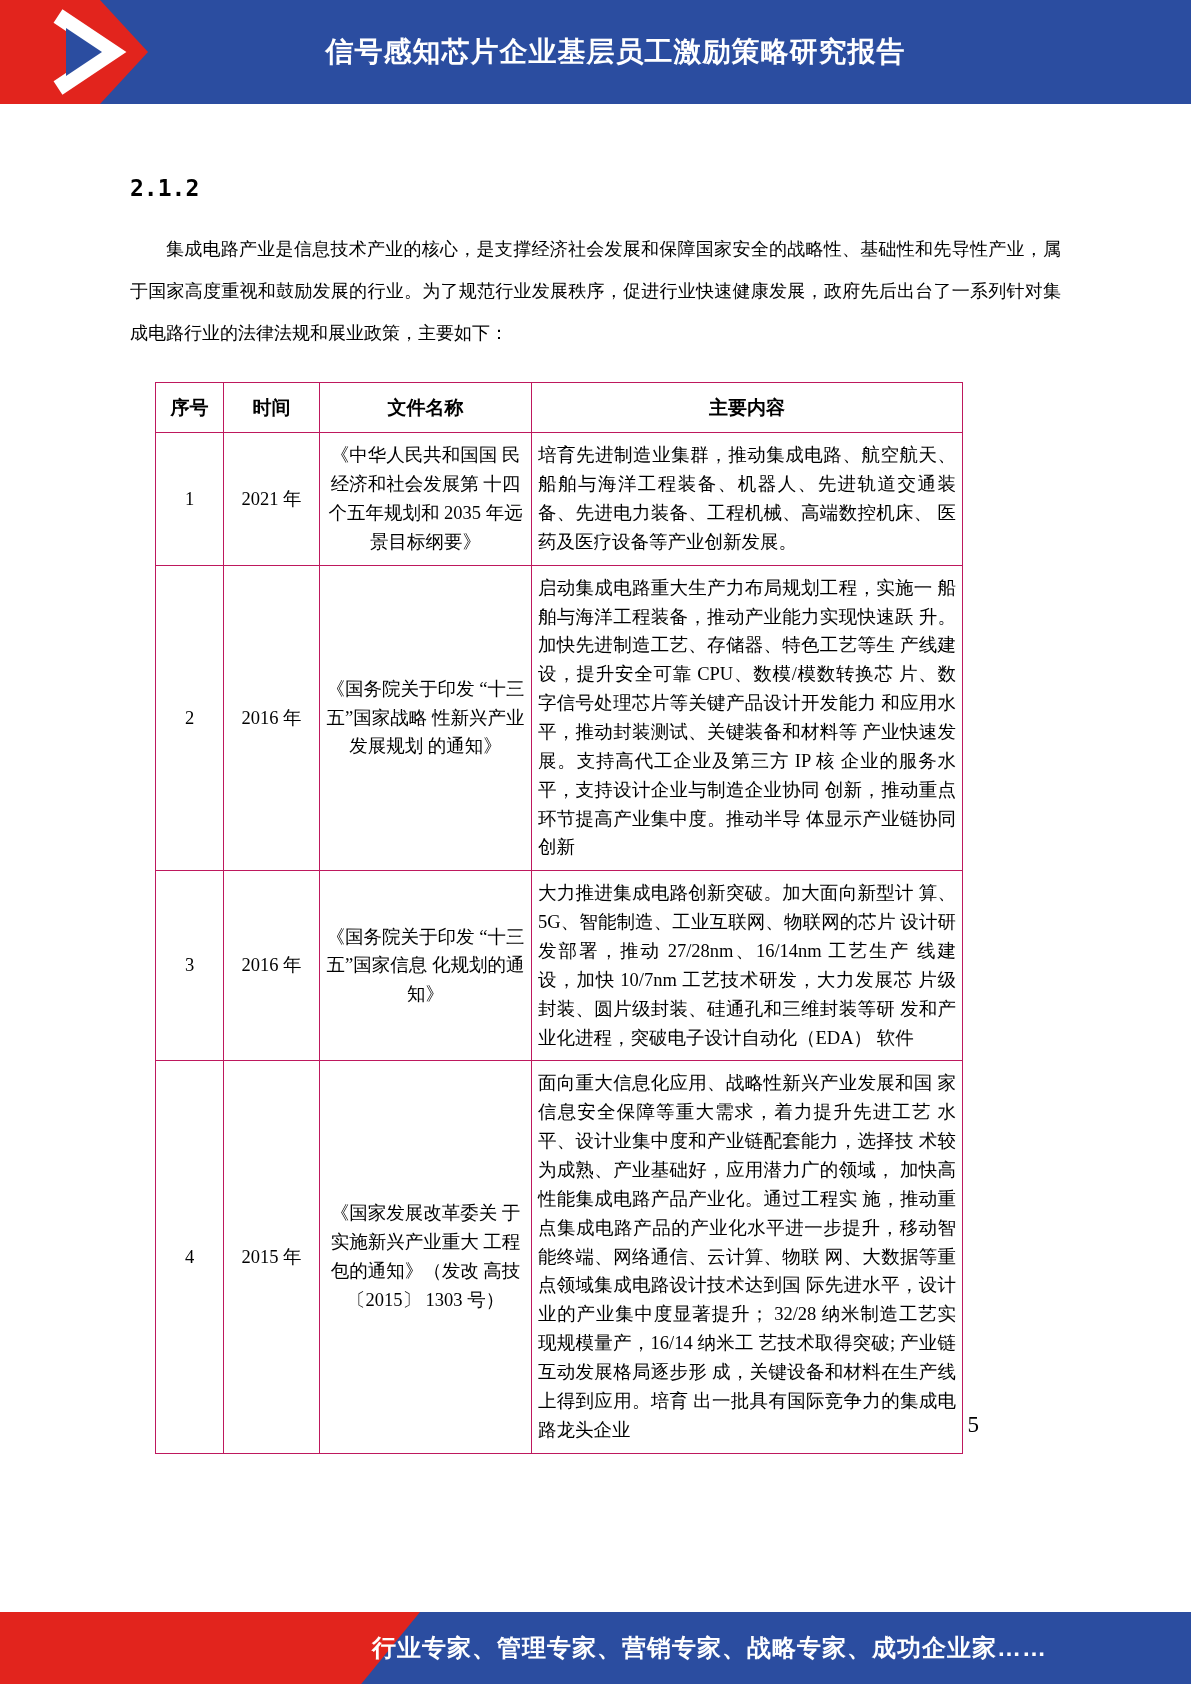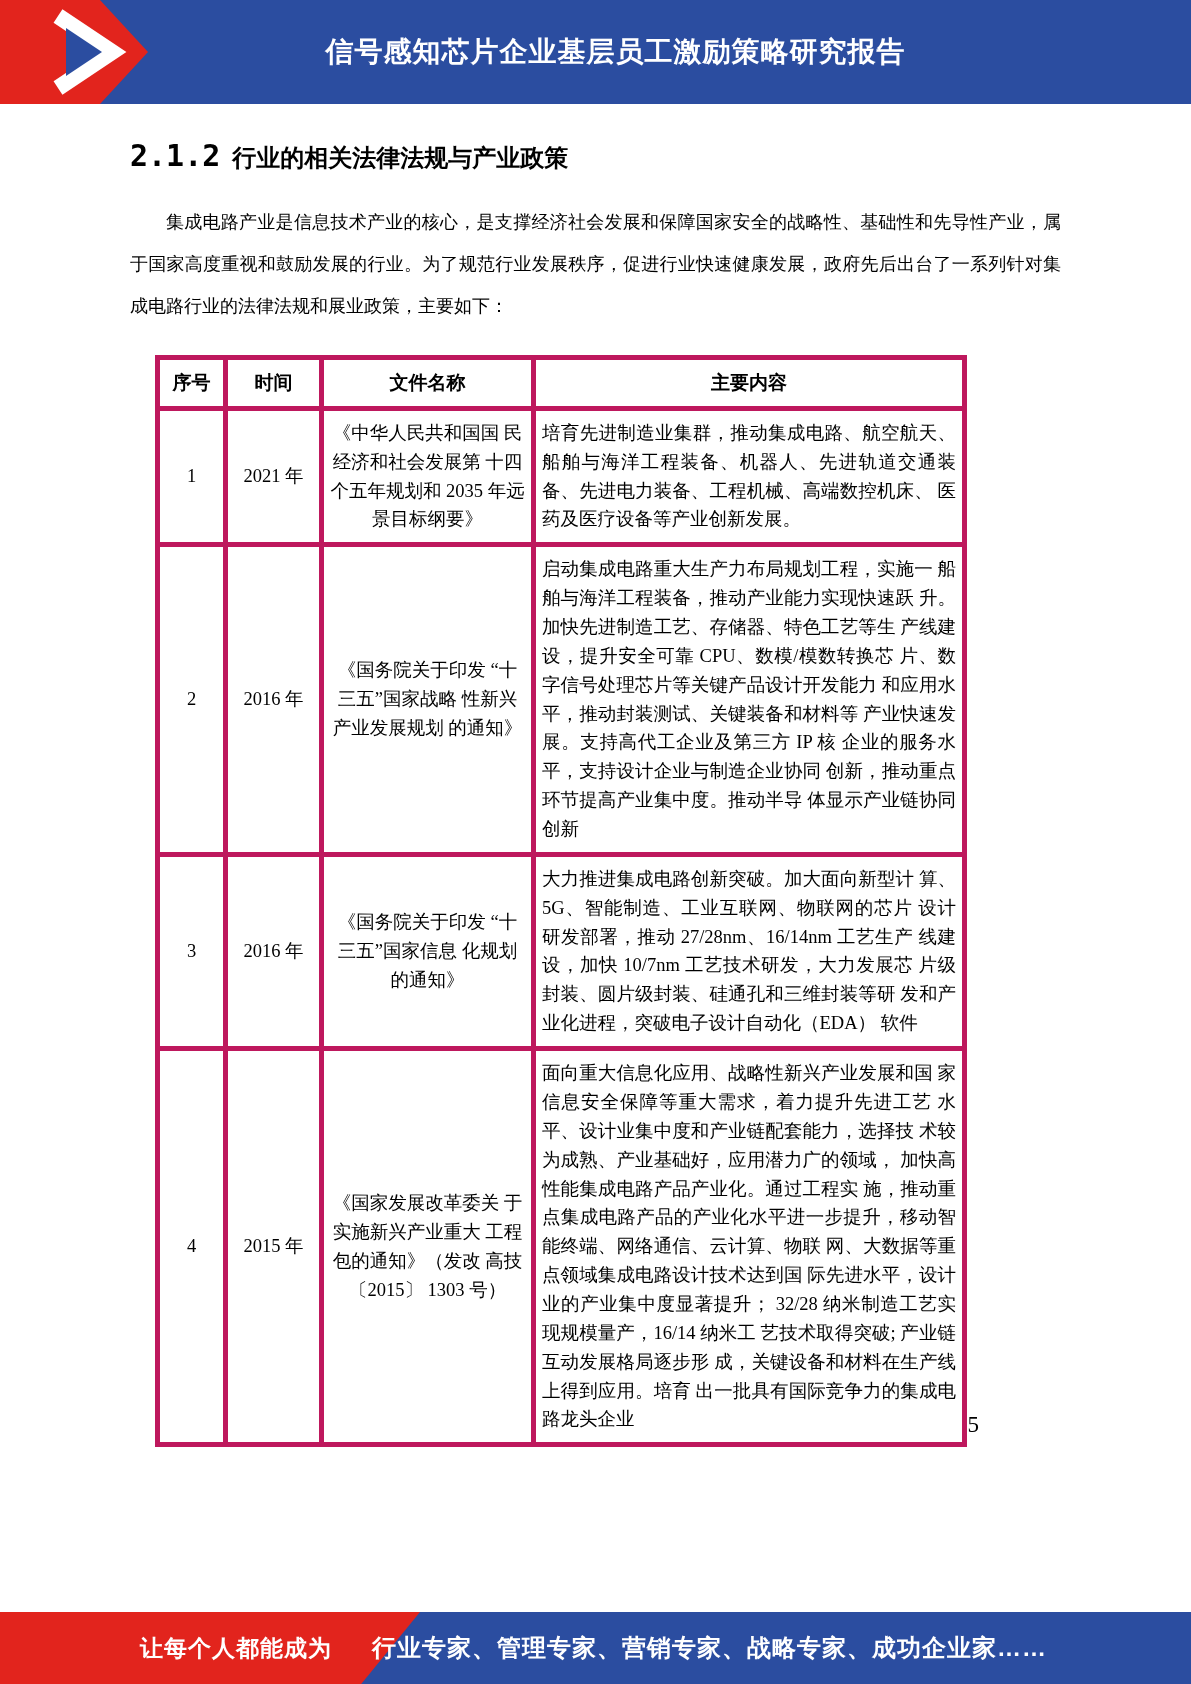--- a/index.html
+++ b/index.html
@@ -49,39 +49,40 @@
     font-weight: bold;
     font-size: 24px;
     margin: 0 0 28px 0;
     display: flex;
     align-items: baseline;
     gap: 12px;
   }
   .section-heading .sec-num {
     font-family: "DejaVu Sans Mono", monospace;
     font-weight: bold;
-    font-size: 30px;
+    font-size: 23px;
+    margin-top: 37px;
   }
   .intro-paragraph {
     font-size: 18px;
     line-height: 2.32;
     text-indent: 2em;
     text-align: justify;
     margin: 0 0 28px 0;
   }
 
   
   .policy-table {
     border-collapse: collapse;
     margin-left: 25px;
     width: 807px;
     table-layout: fixed;
   }
   .policy-table th, .policy-table td {
-    border: 5px solid #be185d;
+    border: 1px solid #be185d;
     vertical-align: middle;
     padding: 8px 6px;
     font-size: 18.5px;
     line-height: 1.56;
   }
   .policy-table th {
     font-weight: bold;
     text-align: center;
     height: 50px;
     font-size: 19px;
@@ -154,21 +155,20 @@
       <polyline points="58,16 112,52 58,88" fill="none" stroke="#ffffff" stroke-width="16"></polyline>
       <polyline points="66,28 102,52 66,76" fill="#2b4da0" stroke="none"></polyline>
     </svg>
     <div class="banner-title">信号感知芯片企业基层员工激励策略研究报告</div>
   </div>
 
   <div class="content">
 
     <h2 class="section-heading">
       <span class="sec-num">2.1.2</span>
-      <span>行业的相关法律法规与产业政策</span>
     </h2>
 
     <p class="intro-paragraph">集成电路产业是信息技术产业的核心，是支撑经济社会发展和保障国家安全的战略性、基础性和先导性产业，属于国家高度重视和鼓励发展的行业。为了规范行业发展秩序，促进行业快速健康发展，政府先后出台了一系列针对集成电路行业的法律法规和展业政策，主要如下：</p>
 
     <table class="policy-table">
       <colgroup>
         <col style="width:68px">
         <col style="width:96px">
         <col style="width:212px">
         <col style="width:431px">
@@ -208,17 +208,16 @@
         </tr>
       </tbody>
     </table>
 
   </div>
 
   <div class="page-number">5</div>
 
   <div class="footer">
     <div class="footer-red"></div>
-    <div class="footer-left-text">让每个人都能成为</div>
     <div class="footer-right-text">行业专家、管理专家、营销专家、战略专家、成功企业家……</div>
   </div>
 
 </div>
 
 </body></html>

